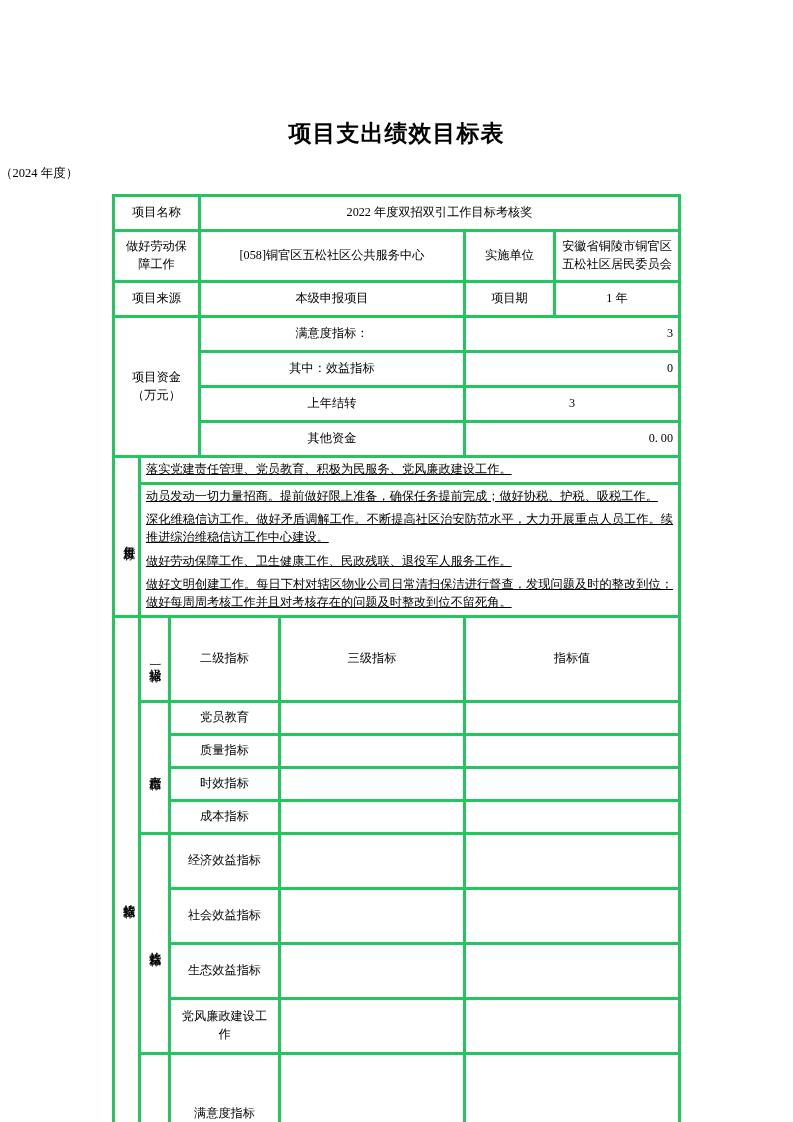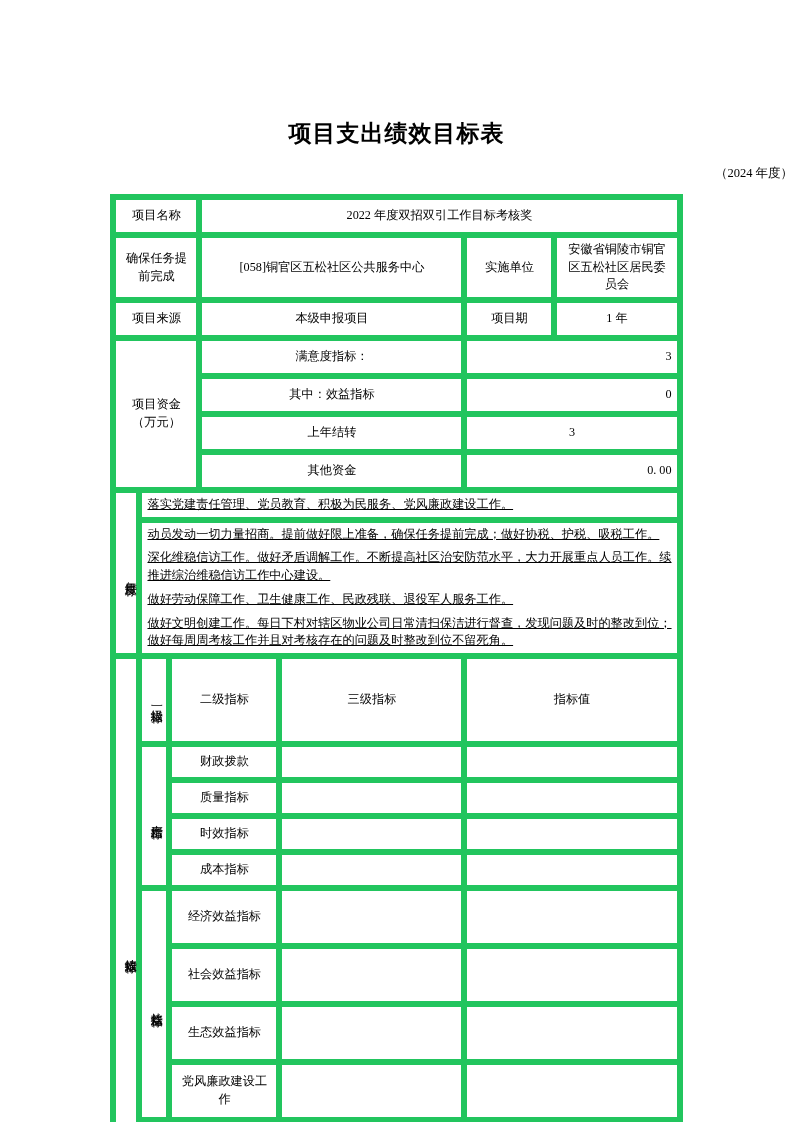--- a/index.html
+++ b/index.html
@@ -23,33 +23,33 @@
   }
   .doc-title {
     text-align: center;
     font-size: 23px;
     font-weight: bold;
     letter-spacing: 1px;
     margin-top: 118px;
     font-family: "Liberation Serif", "DejaVu Serif", serif;
   }
   .doc-subtitle {
-    text-align: right;
+    text-align: left;
     font-size: 12.5px;
     margin-top: 16px;
     margin-bottom: 12px;
   }
   table.main {
     border-collapse: collapse;
     width: 566px;
     margin: 0 auto;
     table-layout: fixed;
   }
   table.main td {
-    border: 6px solid #22c55e;
+    border: 3px solid #22c55e;
     font-size: 12.2px;
     padding: 3px 5px;
     vertical-align: middle;
     line-height: 1.45;
     word-wrap: break-word;
   }
   td.ctr { text-align: center; }
   td.rgt { text-align: right; }
 
   
@@ -94,21 +94,21 @@
       <col style="width:125px">
     </colgroup>
     <tbody>
 
       <tr class="h-row">
         <td class="ctr" colspan="3">项目名称</td>
         <td class="ctr" colspan="4">2022 年度双招双引工作目标考核奖</td>
       </tr>
 
       <tr>
-        <td class="ctr" colspan="3" style="height:42px">确保任务提前完成</td>
+        <td class="ctr" colspan="3" style="height:42px">做好劳动保障工作</td>
         <td class="ctr" colspan="2">[058]铜官区五松社区公共服务中心</td>
         <td class="ctr">实施单位</td>
         <td class="ctr">安徽省铜陵市铜官区五松社区居民委员会</td>
       </tr>
 
       <tr class="h-row">
         <td class="ctr" colspan="3">项目来源</td>
         <td class="ctr" colspan="2">本级申报项目</td>
         <td class="ctr">项目期</td>
         <td class="ctr">1 年</td>
@@ -163,21 +163,21 @@
         </td>
         <td class="ctr" colspan="2">二级指标</td>
         <td class="ctr">三级指标</td>
         <td class="ctr" colspan="2">指标值</td>
       </tr>
 
       <tr>
         <td class="vert" rowspan="4" style="width:30px">
           <span class="vtxt">产出指标</span>
         </td>
-        <td class="ctr" colspan="2" style="height:24px">财政拨款</td>
+        <td class="ctr" colspan="2" style="height:24px">党员教育</td>
         <td class="ctr"></td>
         <td class="ctr" colspan="2"></td>
       </tr>
       <tr>
         <td class="ctr" colspan="2" style="height:24px">质量指标</td>
         <td class="ctr"></td>
         <td class="ctr" colspan="2"></td>
       </tr>
       <tr>
         <td class="ctr" colspan="2" style="height:24px">时效指标</td>

